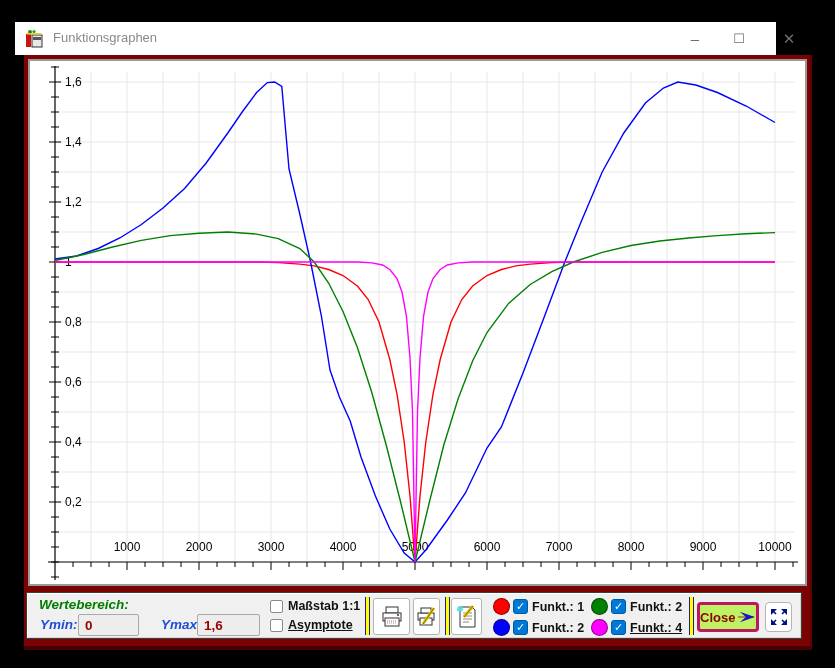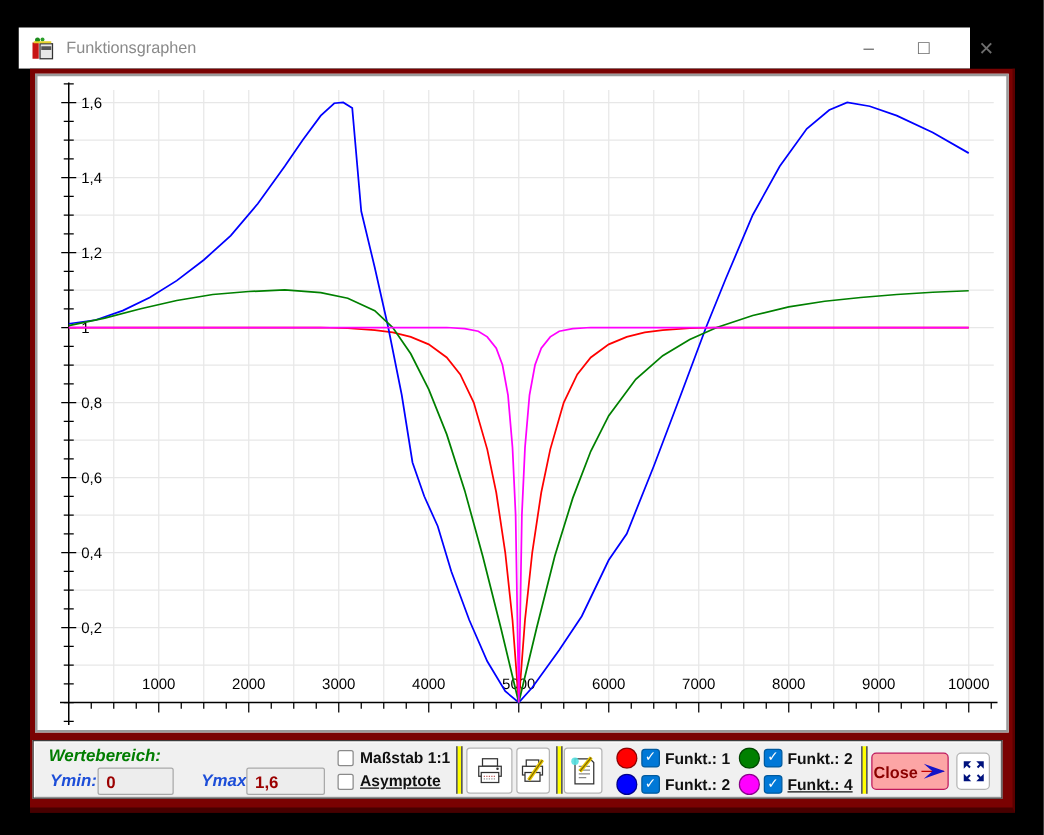--- a/index.html
+++ b/index.html
@@ -31,21 +31,21 @@
             font-family:"Liberation Sans",sans-serif;outline:none;}
   .cb{width:13px;height:13px;background:#fff;border:1px solid #8a8a8a;border-radius:2px;box-sizing:border-box;}
   .cb-lbl{font-size:12.5px;font-weight:bold;color:#111;}
   .sep{top:4px;width:3px;height:38px;background:#ffff00;border-left:1px solid #23237d;border-right:1px solid #23237d;}
   .tool-btn{top:5px;height:37px;background:#fff;border:1px solid #b5b5b5;border-radius:3px;box-sizing:border-box;
             display:flex;align-items:center;justify-content:center;}
   .fcircle{width:17px;height:17px;border-radius:50%;border:1px solid rgba(0,0,0,0.45);box-sizing:border-box;}
   .fcb{width:15px;height:15px;background:#0078d7;border:1px solid #005a9e;border-radius:3px;box-sizing:border-box;
        color:#fff;font-size:11px;line-height:13px;text-align:center;}
   .flbl{font-size:12.5px;font-weight:bold;color:#111;}
-  .close-btn{left:670px;top:9px;width:62px;height:30px;background:#fca5a5;border:1px solid #be185d;border-radius:4px;
+  .close-btn{left:670px;top:9px;width:62px;height:30px;background:#bef264;border:3px solid #be185d;border-radius:4px;
              box-sizing:border-box;display:flex;align-items:center;justify-content:center;gap:3px;}
   .close-txt{font-size:13px;font-weight:bold;color:#8b0000;}
   .expand-btn{left:738px;top:9px;width:27px;height:30px;background:#fff;border:1px solid #b5b5b5;border-radius:4px;
               box-sizing:border-box;display:flex;align-items:center;justify-content:center;}
 </style>
 </head>
 <body>
 
 <div class="abs titlebar">
   <svg class="abs win-icon" viewBox="0 0 19 19">

